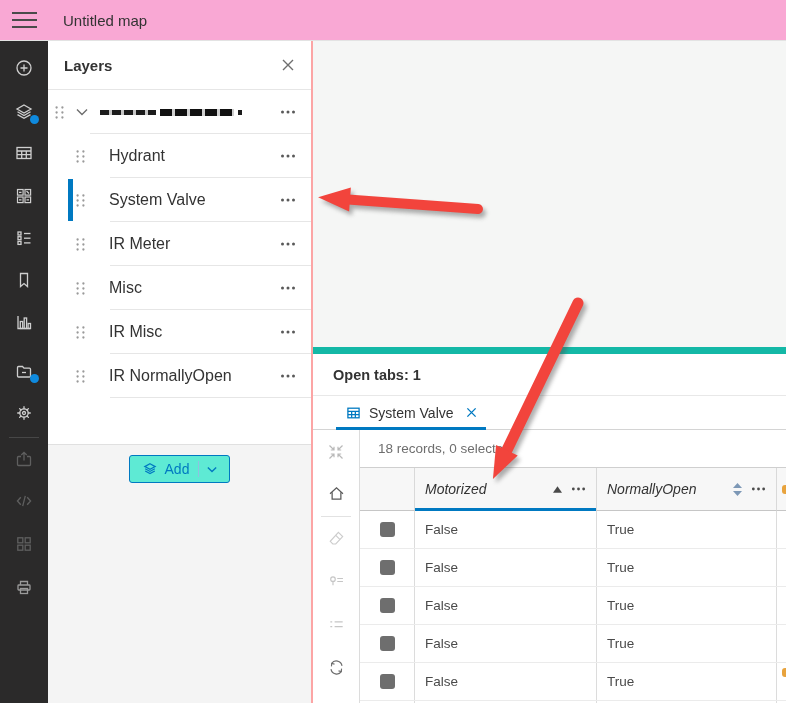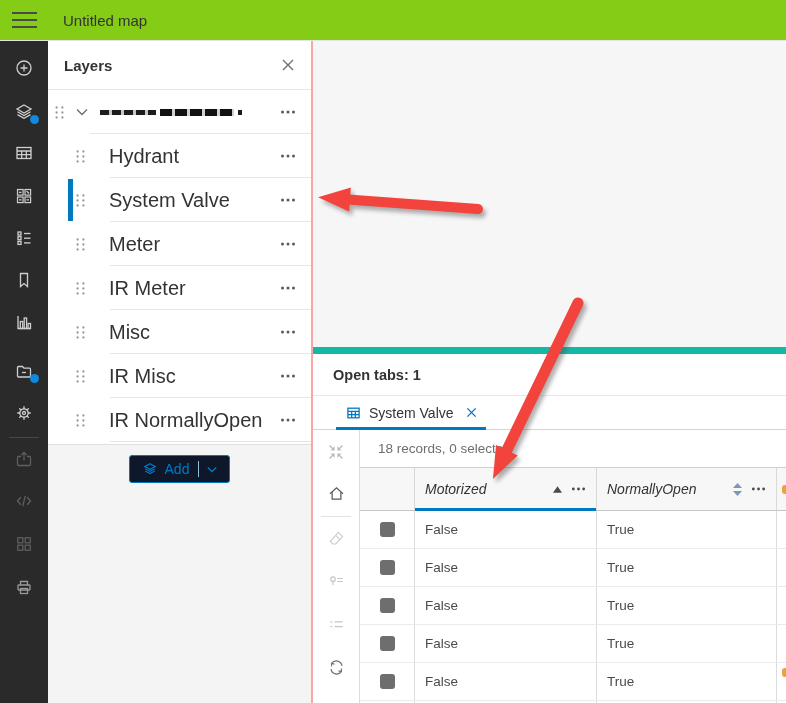--- a/index.html
+++ b/index.html
@@ -1,20 +1,20 @@
 <!DOCTYPE html>
 <html><head>
 <meta charset="utf-8">
 <style>
   * { margin:0; padding:0; box-sizing:border-box; }
   html,body { width:786px; height:703px; overflow:hidden; background:#fff;
     font-family:"Liberation Sans", sans-serif; color:#323232; }
 
   
-  .topbar { position:absolute; left:0; top:0; width:786px; height:41px; background:#84cc16;
+  .topbar { position:absolute; left:0; top:0; width:786px; height:41px; background:#f9a8d4;
     border-bottom:1px solid #e3e3e3; display:flex; align-items:center; z-index:5; }
   .hamburger { width:48px; height:40px; display:flex; flex-direction:column; justify-content:center;
     align-items:center; gap:5px; cursor:pointer; }
   .hamburger span { display:block; width:25px; height:2px; background:#4a4a4a; }
   .app-title { margin-left:15px; font-size:15px; color:#333; }
 
   
   .sidebar { position:absolute; left:0; top:41px; width:48px; bottom:0; background:#2b2a2a; z-index:4; }
   .sb-btn { position:absolute; left:0; width:48px; height:40px; display:flex; align-items:center;
     justify-content:center; color:#cfcfcf; cursor:pointer; }
@@ -32,30 +32,30 @@
   .lp-row { position:relative; height:44px; display:flex; align-items:center; }
   .lp-row .opts { margin-left:auto; margin-right:15px; color:#595959; cursor:pointer; display:flex; }
   .lp-row::after { content:""; position:absolute; bottom:0; right:0; border-bottom:1px solid #e6e6e6; left:62px; }
   .lp-row.group { padding-left:6px; }
   .lp-row.group::after { left:42px; }
   .lp-row.child { padding-left:27px; }
   .lp-row.selected::before { content:""; position:absolute; left:20px; top:1px; bottom:1px; width:5px;
     background:#0079c1; }
   .handle { color:#9a9a9a; display:flex; cursor:grab; }
   .lp-row.group .chev { margin-left:11px; color:#6e6e6e; display:flex; cursor:pointer; }
-  .layer-name { margin-left:23px; font-size:20px; color:#333; }
+  .layer-name { margin-left:23px; font-size:16px; color:#333; }
   .lp-row.group .redaction { margin-left:12px; display:flex; align-items:center; gap:4px; }
   .red-bar1 { width:56px; height:5px;
     background:repeating-linear-gradient(90deg,#1c1c1c 0 9px, rgba(28,28,28,.25) 9px 12px); }
   .red-bar2 { width:74px; height:7px;
     background:repeating-linear-gradient(90deg,#111 0 12px, rgba(17,17,17,.2) 12px 15px); }
   .red-dot { width:4px; height:5px; background:#1c1c1c; }
   .lp-footer { position:absolute; top:403px; left:0; right:0; bottom:0; background:#f4f4f4;
     border-top:1px solid #e0e0e0; }
-  .add-btn { margin:10px auto 0; width:101px; height:28px; background:#0f172a; border:1px solid #0079c1;
+  .add-btn { margin:10px auto 0; width:101px; height:28px; background:#5eead4; border:1px solid #0079c1;
     border-radius:3px; color:#0079c1; display:flex; align-items:center; justify-content:center;
     cursor:pointer; font-size:14px; }
   .add-btn .lbl { margin-left:7px; }
   .add-btn .vsep { width:1px; height:16px; background:#8fc1e1; margin:0 8px 0 9px; }
 
   
   .map-area { position:absolute; left:313px; top:41px; right:0; height:306px; background:#f5f6f5; }
 
   
   .table-panel { position:absolute; left:313px; top:347px; right:0; bottom:0; background:#fff;
@@ -293,40 +293,20 @@
     <span class="handle">
         <svg class="ic" width="11" height="15" viewBox="0 0 11 15" fill="currentColor">
           <circle cx="2.6" cy="2.5" r="1.15"></circle>
           <circle cx="8.4" cy="2.5" r="1.15"></circle>
           <circle cx="2.6" cy="7.5" r="1.15"></circle>
           <circle cx="8.4" cy="7.5" r="1.15"></circle>
           <circle cx="2.6" cy="12.5" r="1.15"></circle>
           <circle cx="8.4" cy="12.5" r="1.15"></circle>
         </svg>
       </span>
-    <span class="layer-name">Meter</span>
-    <span class="opts">
-        <svg class="ic" width="16" height="4" viewBox="0 0 16 4" fill="currentColor">
-          <circle cx="2.5" cy="2" r="1.5"></circle>
-          <circle cx="8" cy="2" r="1.5"></circle>
-          <circle cx="13.5" cy="2" r="1.5"></circle>
-        </svg>
-      </span>
-  </div>
-  <div class="lp-row child">
-    <span class="handle">
-        <svg class="ic" width="11" height="15" viewBox="0 0 11 15" fill="currentColor">
-          <circle cx="2.6" cy="2.5" r="1.15"></circle>
-          <circle cx="8.4" cy="2.5" r="1.15"></circle>
-          <circle cx="2.6" cy="7.5" r="1.15"></circle>
-          <circle cx="8.4" cy="7.5" r="1.15"></circle>
-          <circle cx="2.6" cy="12.5" r="1.15"></circle>
-          <circle cx="8.4" cy="12.5" r="1.15"></circle>
-        </svg>
-      </span>
     <span class="layer-name">IR Meter</span>
     <span class="opts">
         <svg class="ic" width="16" height="4" viewBox="0 0 16 4" fill="currentColor">
           <circle cx="2.5" cy="2" r="1.5"></circle>
           <circle cx="8" cy="2" r="1.5"></circle>
           <circle cx="13.5" cy="2" r="1.5"></circle>
         </svg>
       </span>
   </div>
   <div class="lp-row child">

